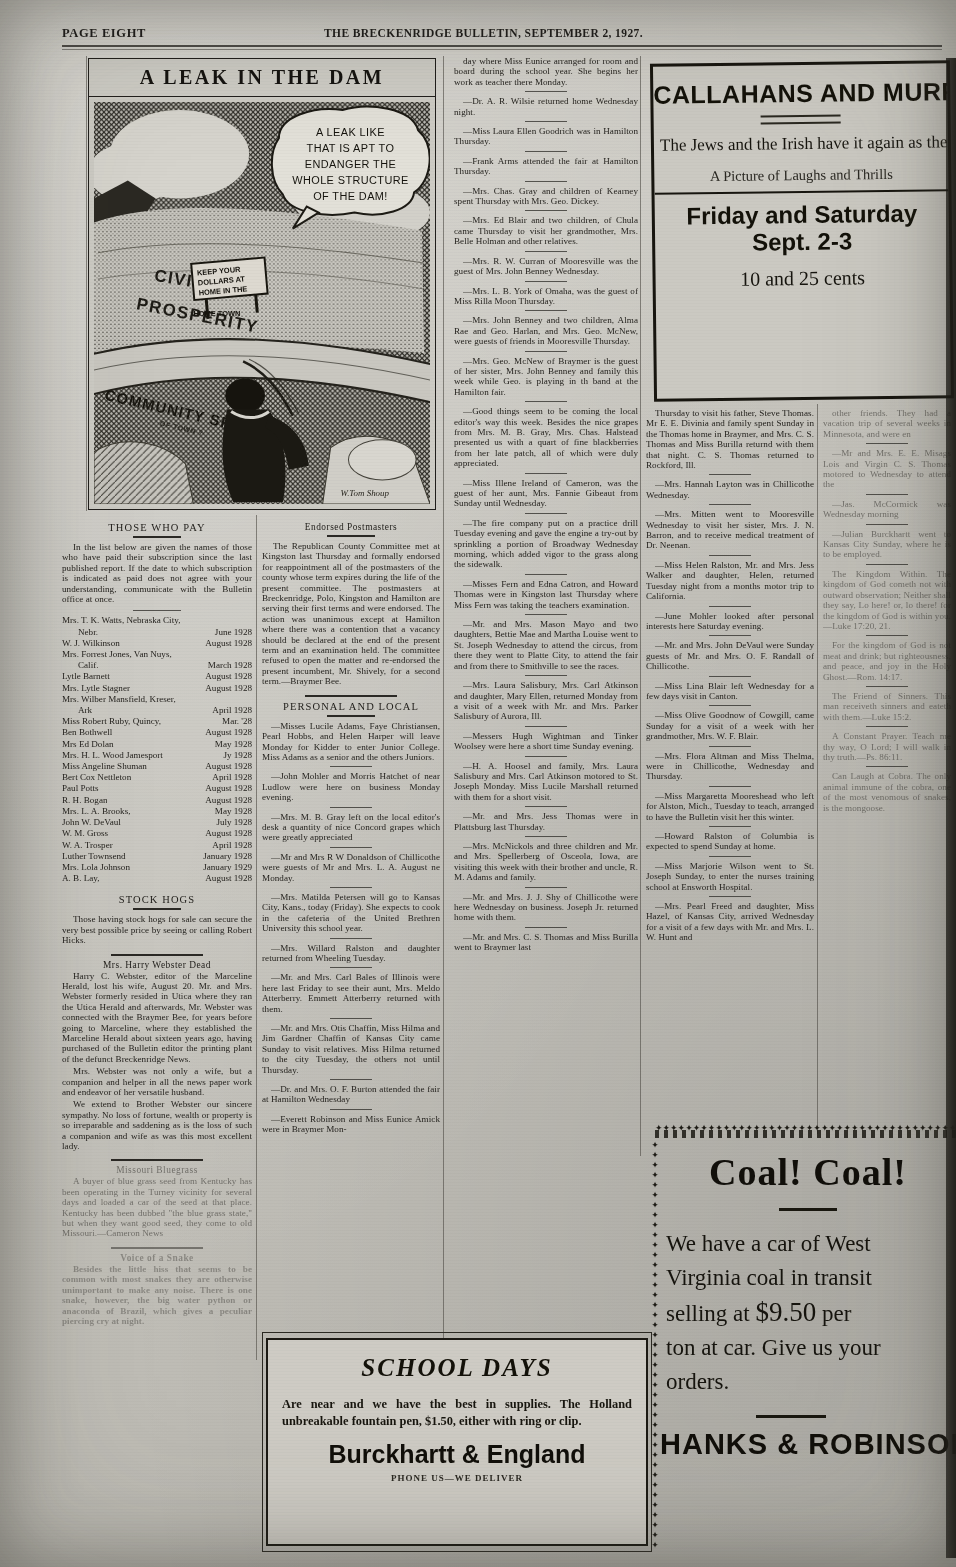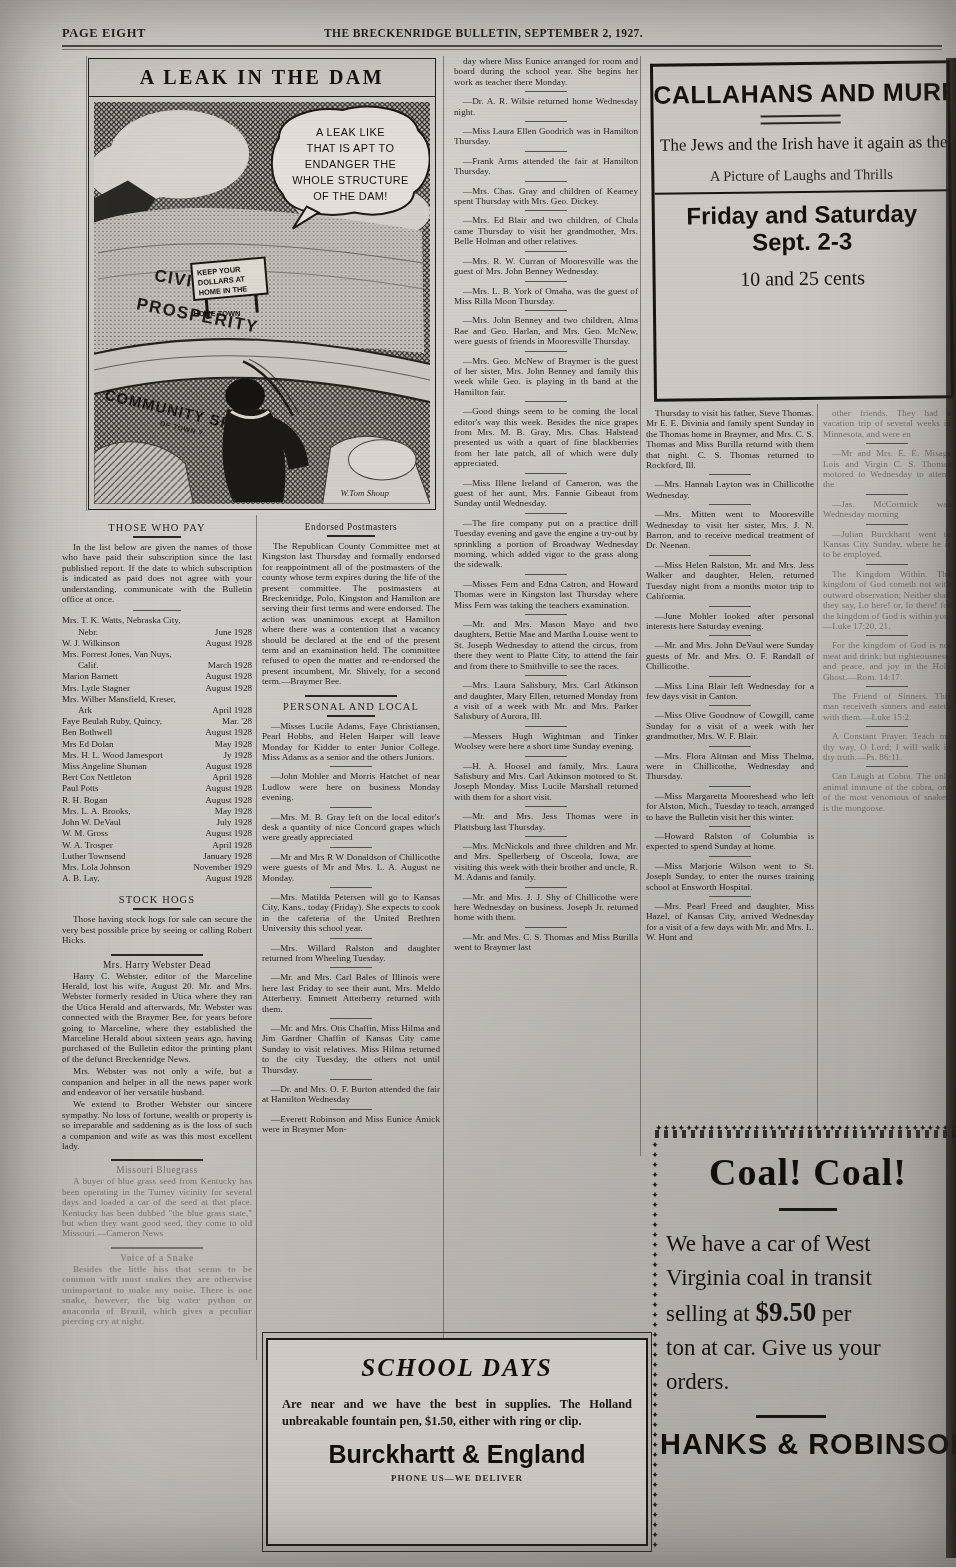--- a/index.html
+++ b/index.html
@@ -92,21 +92,21 @@
      font-family:"Liberation Serif",serif;white-space:nowrap;}
 
   
   #ad-coal{position:absolute;left:660px;top:1150px;width:296px;height:400px;
     background:transparent;box-sizing:border-box;overflow:hidden;}
   #ad-coal .c1{text-align:center;font-weight:bold;font-size:38px;color:#110f0a;
      font-family:"Liberation Serif",serif;letter-spacing:1px;white-space:nowrap;}
   #ad-coal .cdash{width:58px;height:3px;background:#19170f;margin:14px auto 16px auto;}
   #ad-coal .c2{font-size:23px;line-height:34px;color:#16140e;
      font-family:"Liberation Serif",serif;padding-left:6px;}
-  #ad-coal .big{font-weight:bold;font-size:27px;}
+  #ad-coal .big{font-weight:normal;font-size:27px;}
   #ad-coal .cdash2{width:70px;height:3px;background:#19170f;margin:16px 0 10px 96px;}
   #ad-coal .c3{font-weight:bold;font-size:29px;color:#110f0a;letter-spacing:1px;
      font-family:"Liberation Sans",sans-serif;white-space:nowrap;}
   #coal-toprule{position:absolute;left:655px;top:1130px;width:301px;height:8px;
      background:repeating-linear-gradient(90deg,#1b1913 0 4px,transparent 4px 9px);opacity:.85;}
   #coal-edge{position:absolute;left:946px;top:58px;width:10px;height:1500px;
      background:linear-gradient(90deg,rgba(20,18,14,.75),rgba(20,18,14,.95));}
 
   
   #ad-school{position:absolute;left:266px;top:1338px;width:382px;height:208px;
@@ -257,36 +257,36 @@
           <span class="d">August 1928</span>
         </div>
         <div class="sub">
           <span class="n">Mrs. Forrest Jones, Van Nuys,</span>
         </div>
         <div class="sub cont">
           <span class="n">Calif.</span>
           <span class="d">March 1928</span>
         </div>
         <div class="sub">
-          <span class="n">Marion Barnett</span>
+          <span class="n">Lytle Barnett</span>
           <span class="d">August 1928</span>
         </div>
         <div class="sub">
           <span class="n">Mrs. Lytle Stagner</span>
           <span class="d">August 1928</span>
         </div>
         <div class="sub">
           <span class="n">Mrs. Wilber Mansfield, Kreser,</span>
         </div>
         <div class="sub cont">
           <span class="n">Ark</span>
           <span class="d">April 1928</span>
         </div>
         <div class="sub">
-          <span class="n">Faye Beulah Ruby, Quincy,</span>
+          <span class="n">Miss Robert Ruby, Quincy,</span>
           <span class="d">Mar. '28</span>
         </div>
         <div class="sub">
           <span class="n">Ben Bothwell</span>
           <span class="d">August 1928</span>
         </div>
         <div class="sub">
           <span class="n">Mrs Ed Dolan</span>
           <span class="d">May 1928</span>
         </div>
@@ -325,21 +325,21 @@
         <div class="sub">
           <span class="n">W. A. Trosper</span>
           <span class="d">April 1928</span>
         </div>
         <div class="sub">
           <span class="n">Luther Townsend</span>
           <span class="d">January 1928</span>
         </div>
         <div class="sub">
           <span class="n">Mrs. Lola Johnson</span>
-          <span class="d">November 1929</span>
+          <span class="d">January 1929</span>
         </div>
         <div class="sub">
           <span class="n">A. B. Lay,</span>
           <span class="d">August 1928</span>
         </div>
       </div>
 
     <div class="hd" style="margin-top:10px;">STOCK HOGS</div>
     <div class="sep"></div>
     <p>Those having stock hogs for sale can secure the very best possible price by seeing or calling Robert Hicks.</p>

